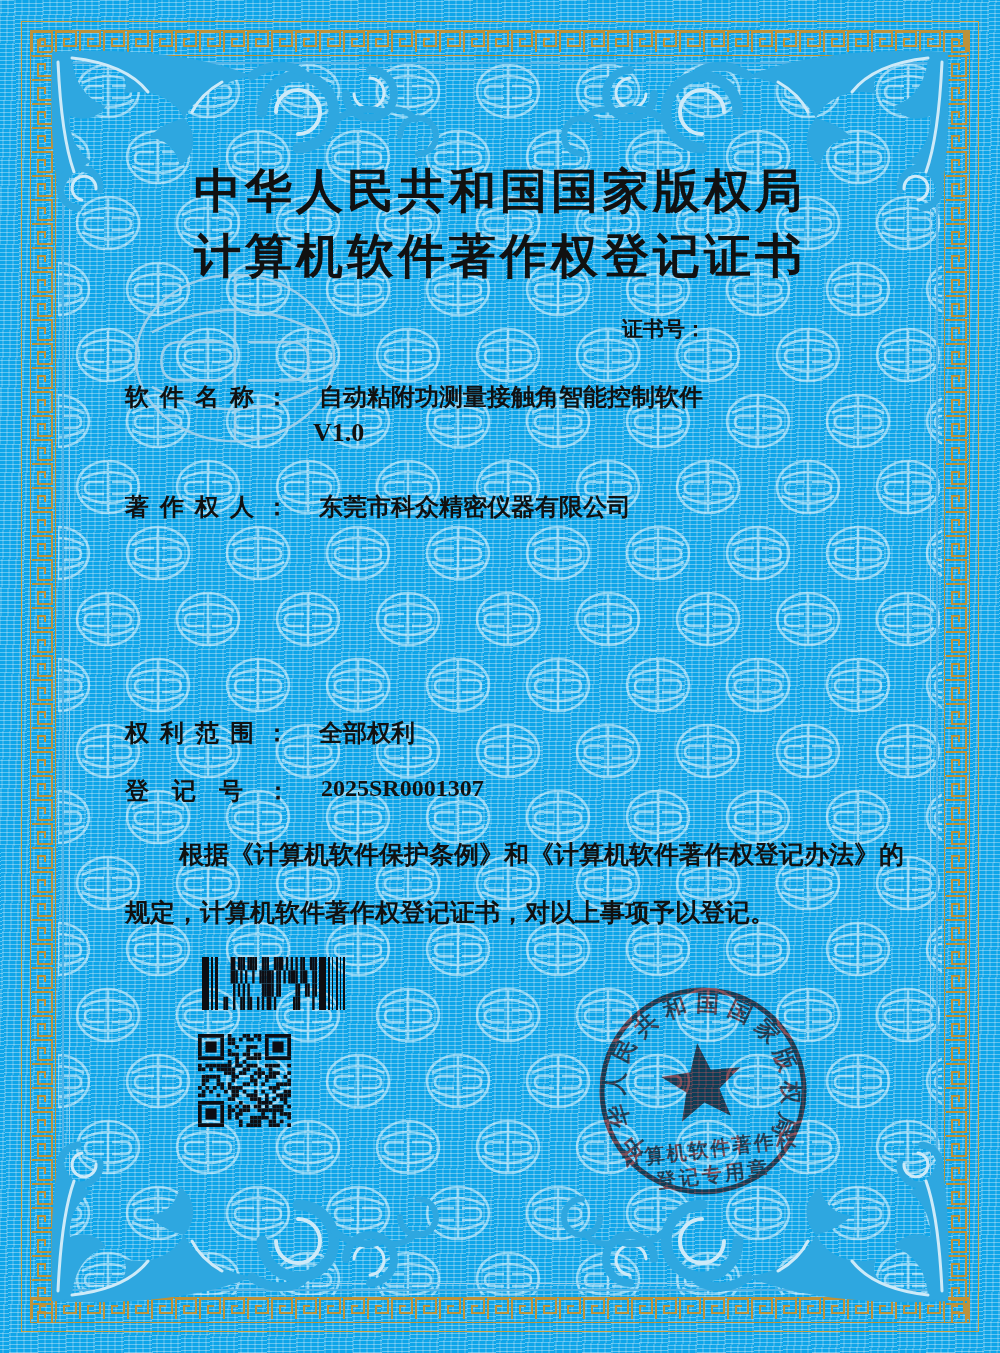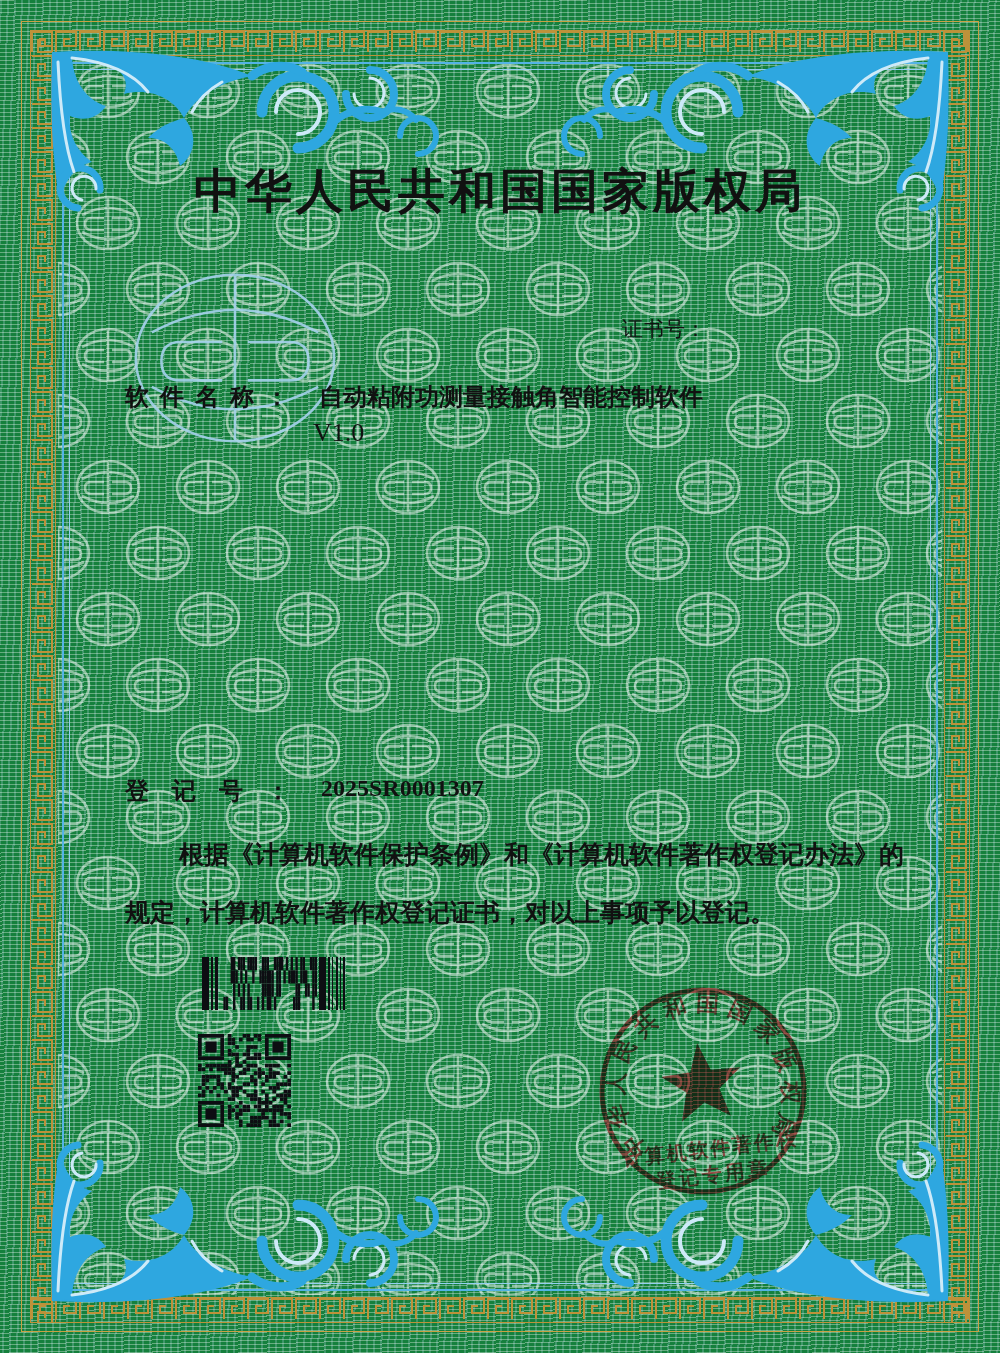--- a/index.html
+++ b/index.html
@@ -1,18 +1,18 @@
 <!DOCTYPE html>
 <html><head>
 <meta charset="utf-8">
 <style>
   html,body{margin:0;padding:0;background:#8a9aa6;}
   .page{
     position:relative;width:1000px;height:1353px;margin:0 auto;
-    background:#15803d;overflow:hidden;
+    background:#0ea5e9;overflow:hidden;
     font-family:"Liberation Serif","DejaVu Serif",serif;color:#111;
   }
   
   .texture{
     position:absolute;inset:0;pointer-events:none;
     background:
       repeating-linear-gradient(178deg, rgba(255,255,255,.35) 0 1px, rgba(255,255,255,0) 1px 4px),
       repeating-linear-gradient(92deg, rgba(186,220,240,.25) 0 2px, rgba(186,220,240,0) 2px 7px);
   }
   .wm-svg{position:absolute;left:58px;top:58px;pointer-events:none;}
@@ -29,29 +29,29 @@
   .corner{position:absolute;width:420px;height:200px;}
   .corner.tl{left:48px;top:48px;}
   .corner.tr{right:48px;top:48px;transform:scaleX(-1);}
   .corner.bl{left:48px;bottom:48px;transform:scaleY(-1);}
   .corner.br{right:48px;bottom:48px;transform:scale(-1,-1);}
   
   .title{position:absolute;left:0;width:1000px;text-align:center;
          font-weight:bold;font-size:47px;letter-spacing:4px;line-height:1;}
   .title.t1{top:168px;}
   .title.t2{top:233px;}
-  .certno{position:absolute;left:622px;top:315px;font-size:21px;font-weight:normal;
+  .certno{position:absolute;left:622px;top:315px;font-size:21px;font-weight:bold;
           display:flex;gap:18px;white-space:nowrap;}
   .frow{position:absolute;left:125px;font-size:24px;font-weight:bold;white-space:nowrap;}
   .frow .lbl{display:inline-block;min-width:186px;vertical-align:top;}
   .ls-a{letter-spacing:11px;}
   .ls-0{letter-spacing:0;}
   .ls-b{letter-spacing:23px;}
   .frow .val{display:inline-block;margin-left:2px;vertical-align:top;}
-  .r1{top:381px;} .v2{position:absolute;left:313px;top:418px;font-size:26px;font-weight:normal;}
+  .r1{top:381px;} .v2{position:absolute;left:313px;top:418px;font-size:26px;font-weight:bold;}
   .r2{top:491px;} .r3{top:653px;} .r4{top:717px;} .r5{top:775px;}
   .stmt{position:absolute;font-size:25px;font-weight:bold;white-space:nowrap;}
   .stmt.l1{left:179px;top:838px;}
   .stmt.l2{left:125px;top:896px;}
   .barcode{position:absolute;left:202px;top:957px;width:144px;height:53px;}
   .qrcode{position:absolute;left:198px;top:1034px;width:93px;height:93px;}
   .seal{position:absolute;left:585px;top:973px;width:236px;height:236px;
         mix-blend-mode:multiply;opacity:.93;}
   .date{position:absolute;left:606px;top:1181px;font-size:31px;font-weight:bold;
         letter-spacing:1px;white-space:nowrap;}
@@ -134,33 +134,42 @@
       <use href="#orn"></use>
     </svg>
   <svg class="corner bl" viewBox="0 0 420 200">
       <use href="#orn"></use>
     </svg>
   <svg class="corner br" viewBox="0 0 420 200">
       <use href="#orn"></use>
     </svg>
 
   <div class="title t1">中华人民共和国国家版权局</div>
+  <div class="title t2">计算机软件著作权登记证书</div>
 
   <div class="certno">
     <span>证书号：</span>
   </div>
 
   <div class="frow r1">
     <span class="lbl ls-a">软件名称：</span>
     <span class="val">自动粘附功测量接触角智能控制软件</span>
   </div>
   <div class="v2">V1.0</div>
 
-
-
+  <div class="frow r2">
+    <span class="lbl ls-a">著作权人：</span>
+    <span class="val">东莞市科众精密仪器有限公司</span>
+  </div>
+
+
+  <div class="frow r4">
+    <span class="lbl ls-a">权利范围：</span>
+    <span class="val">全部权利</span>
+  </div>
 
   <div class="frow r5">
     <span class="lbl ls-b">登记号：</span>
     <span class="val">2025SR0001307</span>
   </div>
 
   <div class="stmt l1">根据《计算机软件保护条例》和《计算机软件著作权登记办法》的</div>
   <div class="stmt l2">规定，计算机软件著作权登记证书，对以上事项予以登记。</div>
 
   <svg class="barcode" viewBox="0 0 144 53">

